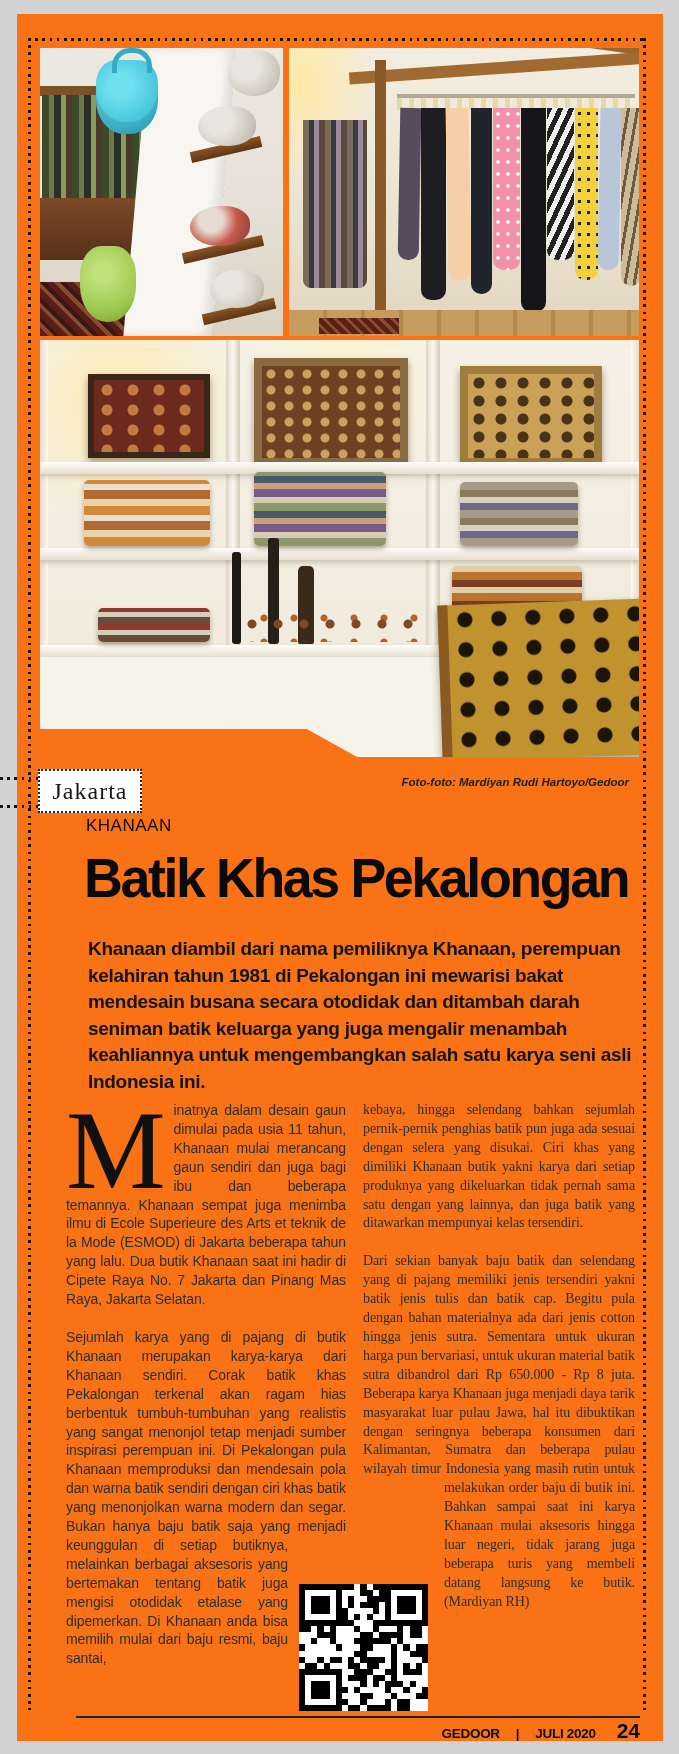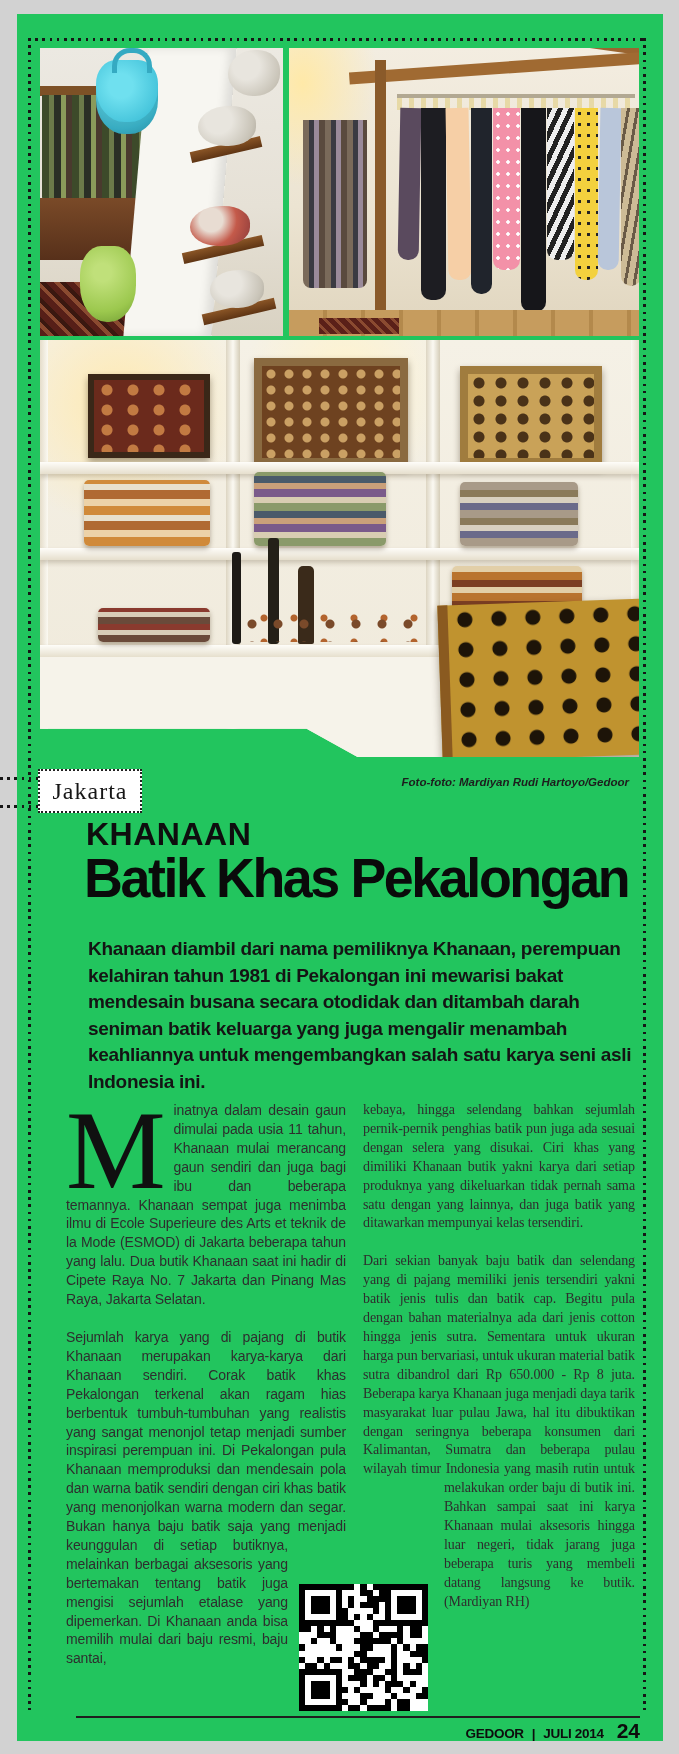--- a/index.html
+++ b/index.html
@@ -6,21 +6,21 @@
   body {
     width:679px; height:1754px;
     background:#d2d2d2;
     position:relative;
     font-family:"Liberation Sans", sans-serif;
     overflow:hidden;
   }
   .abs { position:absolute; }
   .page {
     position:absolute; left:17px; top:14px; width:646px; height:1727px;
-    background:#22c55e;
+    background:#f97316;
   }
   
   .dot-h { position:absolute; height:3px;
     background-image:repeating-linear-gradient(90deg,#161616 0 2.6px,transparent 2.6px 7.2px); }
   .dot-v { position:absolute; width:3px;
     background-image:repeating-linear-gradient(180deg,#161616 0 2.6px,transparent 2.6px 7.2px); }
 
   
   .photo { position:absolute; overflow:hidden; }
   .photo-tl { left:40px; top:48px; width:243px; height:288px;
@@ -38,21 +38,21 @@
 
   
   .credit { position:absolute; right:34px; top:762px; font-size:11.5px;
     font-style:italic; font-weight:bold; color:#1d1d1d; }
 
   .belanja-box { position:absolute; left:38px; top:769px; width:104px; height:44px;
     background:#fff; border:2px dotted #222; box-sizing:border-box;
     display:flex; align-items:center; justify-content:center;
     font-family:"Liberation Serif", serif; font-size:24px; color:#161616; letter-spacing:1px; }
 
-  .kicker { position:absolute; left:86px; top:816px; font-size:32px; font-weight:bold;
+  .kicker { position:absolute; left:86px; top:816px; font-size:17px; font-weight:normal;
     color:#0e0e0e; letter-spacing:0.5px; }
   .headline { position:absolute; left:84px; top:845px; font-size:56px; font-weight:bold;
     color:#0a0a0a; letter-spacing:-2.5px; white-space:nowrap;
     transform:scaleX(.96); transform-origin:left top; }
   .lead { position:absolute; left:88px; top:936px; width:545px; font-size:19px;
     font-weight:bold; line-height:26.5px; letter-spacing:-0.3px; color:#141414; }
 
   .col { position:absolute; top:1101px; font-size:14px; line-height:18.9px;
     text-align:justify; color:#2e2e2e; letter-spacing:-0.1px; }
   .col p { margin:0; }
@@ -64,21 +64,21 @@
   .spacer-r { float:right; width:52px; height:142px; margin-left:6px; }
   .spacer-l { float:left; width:74px; height:122px; margin-right:7px; }
 
   .qr { position:absolute; left:299px; top:1584px; width:129px; height:127px;
     background:#fff; }
   .qr svg { display:block; width:100%; height:100%; }
 
   .footer-rule { position:absolute; left:76px; top:1716px; width:564px; height:2px;
     background:#1f1f1f; }
   .footer { position:absolute; right:39px; top:1719px; display:flex;
-    align-items:baseline; gap:8px; color:#0d0d0d; }
+    align-items:baseline; gap:16px; color:#0d0d0d; }
   .footer .small { font-size:13.5px; font-weight:bold; letter-spacing:-0.3px; }
   .footer .pageno { font-size:21px; font-weight:bold; margin-left:5px; }
 </style>
 </head>
 <body>
 
 <div class="page">
 
   <div class="dot-h" style="left:11px; top:24px; width:617px;"></div>
   <div class="dot-v" style="left:11px; top:24px; height:1672px;"></div>
@@ -165,21 +165,21 @@
 </div>
 
 <div class="kicker">KHANAAN</div>
 <div class="headline">Batik Khas Pekalongan</div>
 <div class="lead">Khanaan diambil dari nama pemiliknya Khanaan, perempuan kelahiran tahun 1981 di Pekalongan ini mewarisi bakat mendesain busana secara otodidak dan ditambah  darah seniman batik keluarga yang juga mengalir menambah keahliannya untuk mengembangkan salah satu karya seni asli Indonesia ini.</div>
 
 <div class="col col1">
   <p class="p1"><span class="dropcap">M</span><span>inatnya dalam desain gaun dimulai pada usia 11 tahun, Khanaan mulai merancang gaun sendiri dan juga bagi ibu dan beberapa temannya. Khanaan sempat juga menimba ilmu di Ecole Superieure des Arts et teknik de la Mode (ESMOD) di Jakarta beberapa tahun yang lalu. Dua butik Khanaan saat ini hadir di Cipete Raya No. 7 Jakarta dan Pinang Mas Raya, Jakarta Selatan.</span></p>
   <p class="p2"><span>Sejumlah karya yang di pajang di butik Khanaan merupakan karya-karya dari Khanaan sendiri. Corak batik khas Pekalongan terkenal akan ragam hias berbentuk tumbuh-tumbuhan yang realistis yang sangat menonjol tetap menjadi sumber inspirasi perempuan ini. Di Pekalongan pula Khanaan memproduksi dan mendesain pola dan warna batik sendiri dengan ciri khas batik yang menonjolkan warna modern dan segar. Bukan hanya baju batik saja yang menjadi keunggulan di setiap</span>
     <span class="spacer-r"></span>
-    <span>butiknya, melainkan berbagai aksesoris yang bertemakan tentang batik juga mengisi sejumlah etalase yang dipemerkan. Di Khanaan anda bisa memilih mulai dari baju resmi, baju santai,</span></p>
+    <span>butiknya, melainkan berbagai aksesoris yang bertemakan tentang batik juga mengisi otodidak etalase yang dipemerkan. Di Khanaan anda bisa memilih mulai dari baju resmi, baju santai,</span></p>
 </div>
 
 <div class="col col2">
   <p class="p1"><span>kebaya, hingga selendang bahkan sejumlah pernik-pernik penghias batik pun juga ada sesuai dengan selera yang disukai. Ciri khas yang dimiliki Khanaan butik yakni karya dari setiap produknya yang dikeluarkan tidak pernah sama satu dengan yang lainnya, dan juga batik yang ditawarkan mempunyai kelas tersendiri.</span></p>
   <p class="p2"><span>Dari sekian banyak baju batik dan selendang yang di pajang memiliki jenis tersendiri yakni batik jenis tulis dan batik cap. Begitu pula dengan bahan materialnya ada dari jenis cotton hingga jenis sutra. Sementara untuk ukuran harga pun bervariasi, untuk ukuran material batik sutra dibandrol dari Rp 650.000 - Rp 8 juta. Beberapa karya Khanaan juga menjadi daya tarik masyarakat luar pulau Jawa, hal itu dibuktikan dengan seringnya beberapa konsumen dari Kalimantan, Sumatra dan beberapa pulau wilayah timur Indonesia yang masih rutin untuk melakukan order baju di butik ini.</span>
     <span class="spacer-l"></span>
     <span>Bahkan sampai saat ini karya Khanaan mulai aksesoris hingga luar negeri, tidak jarang juga beberapa turis yang membeli datang langsung ke butik. (Mardiyan RH)</span></p>
 </div>
 
 <div class="qr">
@@ -325,15 +325,15 @@
       <rect x="0" y="14" width="7" height="7"></rect>
       <rect x="1" y="15" width="5" height="5" fill="#fff"></rect>
       <rect x="2" y="16" width="3" height="3" fill="#000"></rect>
     </svg>
   </div>
 
 <div class="footer-rule"></div>
 <div class="footer">
   <span class="small">GEDOOR</span>
   <span class="small">|</span>
-  <span class="small">JULI 2014</span>
+  <span class="small">JULI 2020</span>
   <span class="pageno">24</span>
 </div>
 
 </body></html>

